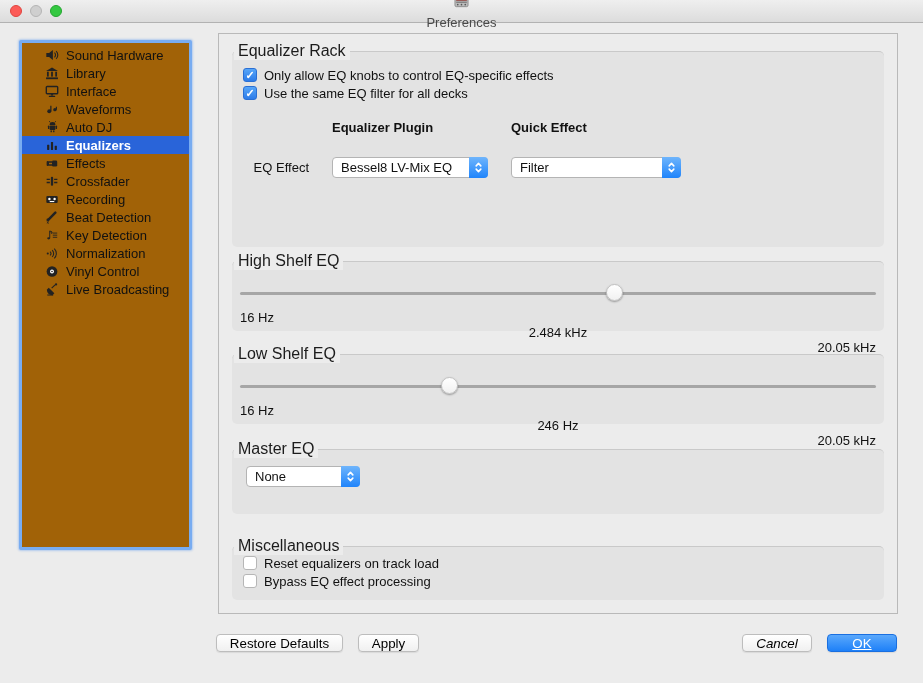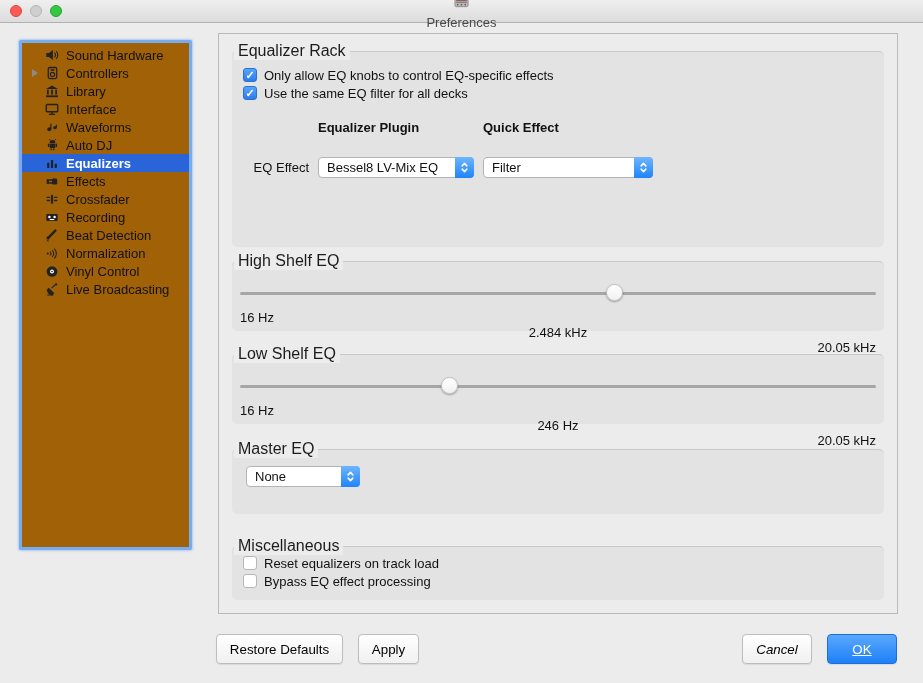--- a/index.html
+++ b/index.html
@@ -55,21 +55,21 @@
   
   .check-row { display:flex; align-items:center; gap:7px; height:18px; padding-left:11px; }
   .cb { width:14px; height:14px; border-radius:3px; flex:0 0 14px;
     background:#fff; border:1px solid #b6b6b6; text-align:center; }
   .check-row[data-checked="true"] .cb {
     background:linear-gradient(#57a6f8,#2d7ce9); border:1px solid #2a6fd4; }
   .check-row[data-checked="true"] .cb::after {
     content:"\2713"; color:#fff; font-size:11px; font-weight:bold; line-height:12px; display:block; }
 
   .g1 .group-body { padding-top:14px; }
-  .eq-grid { display:grid; grid-template-columns:56px 156px 170px; column-gap:9px; padding-left:21px; }
+  .eq-grid { display:grid; grid-template-columns:56px 156px 170px; column-gap:23px; padding-left:21px; }
   .eq-headers { margin-top:18px; font-weight:bold; }
   .eq-headers .hdr { white-space:nowrap; }
   .eq-row { margin-top:22px; align-items:center; }
   .row-lbl { text-align:right; line-height:21px; white-space:nowrap; }
 
   
   .popup { height:21px; background:#fff; border:1px solid #b4b4b4; border-radius:4px;
     position:relative; display:flex; align-items:center; padding:0 22px 0 8px; }
   .popup-val { white-space:nowrap; overflow:hidden; }
   .popup-cap { position:absolute; right:-1px; top:-1px; bottom:-1px; width:19px;
@@ -85,21 +85,21 @@
     border:1px solid #c2c2c2; box-shadow:0 1px 2px rgba(0,0,0,.35); }
   .freq-row { display:grid; grid-template-columns:1fr; margin:8px 8px 0 8px; }
   .freq-row .mid { text-align:center; }
   .freq-row .max { text-align:right; }
 
   .g4 .popup { width:114px; margin:16px 0 0 14px; }
   .g5 .group-body { padding-top:7px; }
 
   
   .btn-bar { position:absolute; left:216px; right:26px; top:634px; display:flex; gap:15px; }
-  .btn { height:30px; border-radius:4px; border:1px solid #bdbdbd;
+  .btn { height:18px; border-radius:4px; border:1px solid #bdbdbd;
     background:linear-gradient(#ffffff,#f0f0f0); box-shadow:0 1px 1px rgba(0,0,0,.08);
     display:flex; align-items:center; justify-content:center; white-space:nowrap; }
   .btn-restore { width:127px; }
   .btn-apply { width:61px; }
   .btn-cancel { width:70px; margin-left:auto;font-style:italic; }
   .btn-ok { width:70px; background:linear-gradient(#5aa8fc,#1e80f8);
     border-color:#1a6fe0; color:#fff;text-decoration:underline; }
 </style>
 </head>
 <body>
@@ -129,31 +129,20 @@
   <div class="side-item">
     <span class="twisty"></span>
     <span class="side-icon">
         <svg width="14" height="14" viewBox="0 0 16 16" fill="currentColor">
           <path d="M1.5 5.8h3.2L9 2.4v11.2L4.7 10.2H1.5z"></path>
           <path d="M10.8 5.3a3.6 3.6 0 010 5.4M12.7 3.5a6.2 6.2 0 010 9" fill="none" stroke="currentColor" stroke-width="1.3"></path>
         </svg>
       </span>
     <span class="side-lbl">Sound Hardware</span>
   </div>
-  <div class="side-item" data-expandable="true">
-    <span class="twisty"></span>
-    <span class="side-icon">
-        <svg width="13" height="14" viewBox="0 0 16 16" fill="currentColor">
-          <rect x="2.8" y="1.2" width="10.4" height="13.6" rx="1.8" fill="none" stroke="currentColor" stroke-width="1.6"></rect>
-          <rect x="5.4" y="3.4" width="5.2" height="1.8" rx="0.9"></rect>
-          <circle cx="8" cy="9.8" r="2.6" fill="none" stroke="currentColor" stroke-width="1.5"></circle>
-        </svg>
-      </span>
-    <span class="side-lbl">Controllers</span>
-  </div>
   <div class="side-item">
     <span class="twisty"></span>
     <span class="side-icon">
         <svg width="14" height="13" viewBox="0 0 16 16" fill="currentColor">
           <path d="M8 0.5L15.3 4.8H0.7z"></path>
           <rect x="1.8" y="5.8" width="2.2" height="6"></rect>
           <rect x="6.9" y="5.8" width="2.2" height="6"></rect>
           <rect x="12" y="5.8" width="2.2" height="6"></rect>
           <rect x="0.7" y="12.8" width="14.6" height="2.2"></rect>
         </svg>
@@ -245,20 +234,31 @@
   <div class="side-item">
     <span class="twisty"></span>
     <span class="side-icon">
         <svg width="14" height="13" viewBox="0 0 16 16" fill="currentColor">
           <rect x="6.6" y="-1.2" width="3" height="14.5" rx="1.5" transform="rotate(45 8 6)"></rect>
           <circle cx="3" cy="11" r="1.8"></circle>
           <path d="M1.6 13l2.4 2.4M4 13l-2.4 2.4" stroke="currentColor" stroke-width="1"></path>
         </svg>
       </span>
     <span class="side-lbl">Beat Detection</span>
+  </div>
+  <div class="side-item">
+    <span class="twisty"></span>
+    <span class="side-icon">
+        <svg width="14" height="13" viewBox="0 0 16 16" fill="currentColor">
+          <path d="M5.2 11.2V2.4l2.8 1.2v1.8L6.4 4.6" stroke="currentColor" stroke-width="1.2" fill="none"></path>
+          <ellipse cx="3.9" cy="11.4" rx="1.8" ry="1.4"></ellipse>
+          <path d="M9 5h5.4M9 7.6h5.4M9 10.2h5.4" stroke="currentColor" stroke-width="1.1"></path>
+        </svg>
+      </span>
+    <span class="side-lbl">Key Detection</span>
   </div>
   <div class="side-item">
     <span class="twisty"></span>
     <span class="side-icon">
         <svg width="14" height="13" viewBox="0 0 16 16" fill="currentColor">
           <circle cx="2.8" cy="8" r="1.3"></circle>
           <path d="M5.6 5.6a3.4 3.4 0 010 4.8M8.2 3.7a6 6 0 010 8.6M10.8 1.9a8.6 8.6 0 010 12.2" fill="none" stroke="currentColor" stroke-width="1.3"></path>
         </svg>
       </span>
     <span class="side-lbl">Normalization</span>

